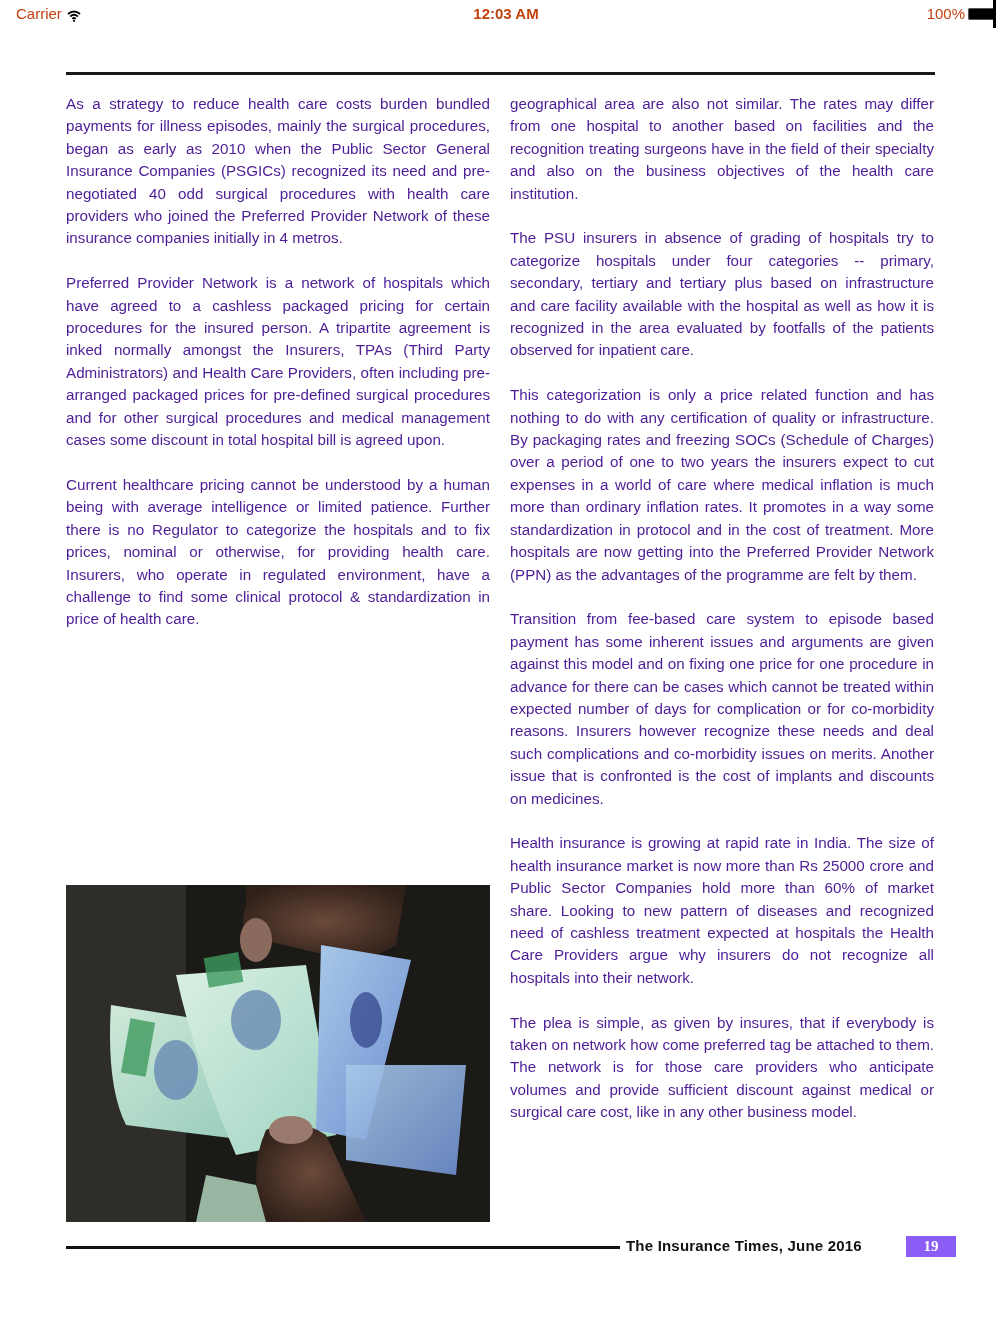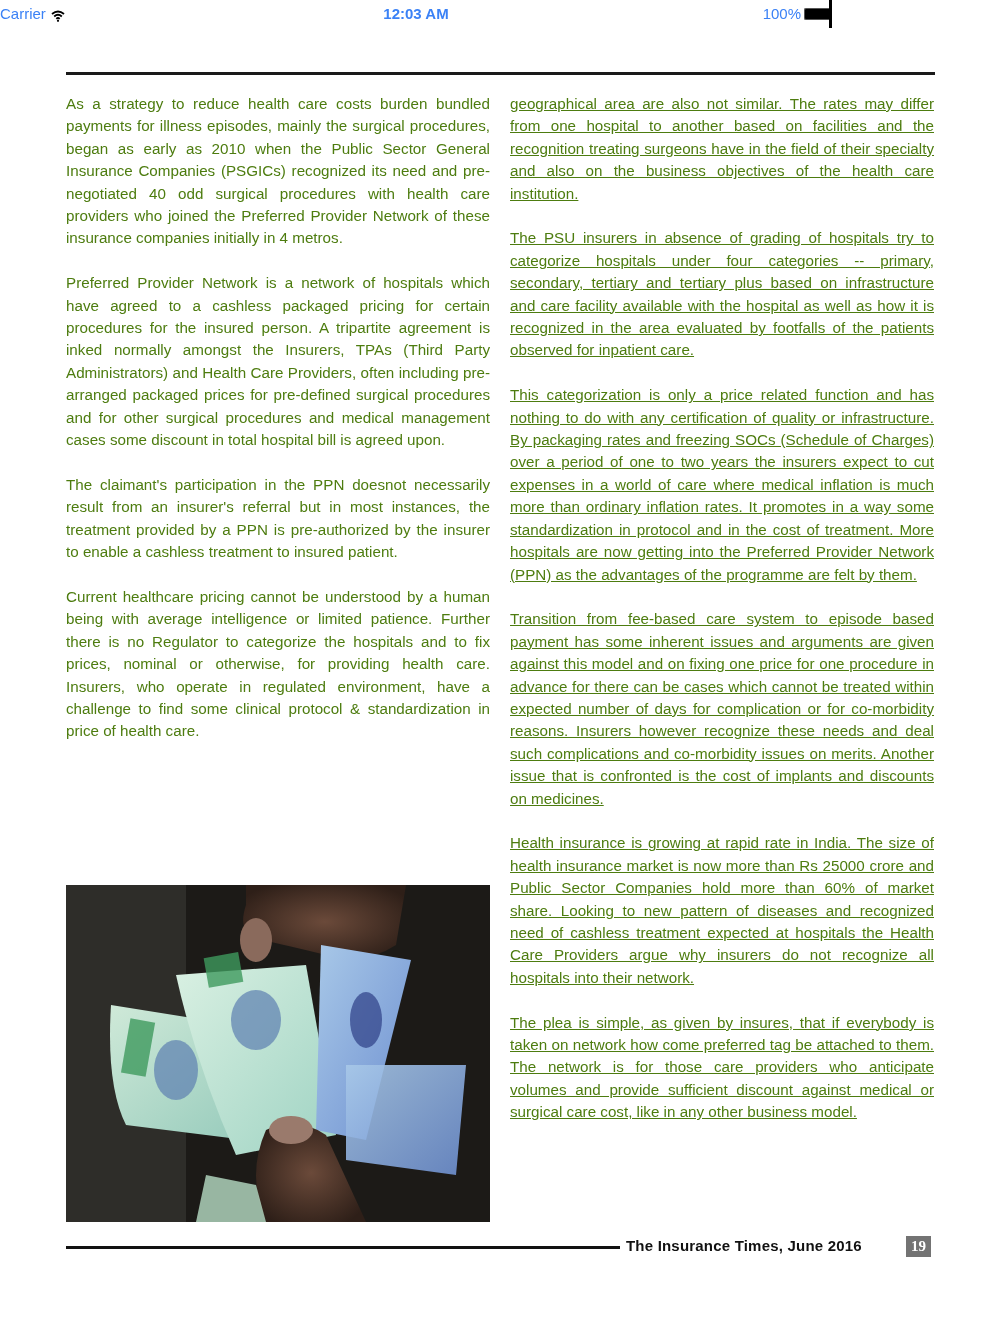--- a/index.html
+++ b/index.html
@@ -11,26 +11,26 @@
       width: 1000px;
       height: 1333px;
       position: relative;
       overflow: hidden;
       font-family: "DejaVu Sans", sans-serif;
       color: #111;
     }
     
     .status-bar {
       position: absolute;
-      top: 0; left: 0;
-      width: 832px;
+      top: 0; left: 16px;
+      width: 980px;
       height: 28px;
       font-family: "Liberation Sans", sans-serif;
       font-size: 15px;
-      color: #3b82f6;
+      color: #c2410c;
     }
     .status-left {
       position: absolute;
       left: 0; top: 5px;
       display: flex;
       align-items: center;
       gap: 5px;
     }
     .wifi-icon {
       display: inline-block;
@@ -79,24 +79,24 @@
 
     
     .column {
       position: absolute;
       top: 93px;
       width: 424px;
       font-family: "Liberation Sans", sans-serif;
       font-size: 15.2px;
       line-height: 22.4px;
       text-align: justify;
-      color: #4d7c0f;
+      color: #4c1d95;
     }
     .col-left { left: 66px; }
-    .col-right { left: 510px; text-decoration: underline; }
+    .col-right { left: 510px; }
     .column p {
       margin: 0 0 22.4px 0;
     }
 
     
     .photo {
       position: absolute;
       left: 66px;
       top: 885px;
       width: 424px;
@@ -122,23 +122,23 @@
       font-family: "Liberation Sans", sans-serif;
       font-weight: bold;
       font-size: 15px;
       color: #111;
       letter-spacing: 0.2px;
     }
     .page-number {
       position: absolute;
       left: 906px;
       top: 1236px;
-      width: 25px;
+      width: 50px;
       height: 21px;
-      background: #737373;
+      background: #8b5cf6;
       color: #fff;
       font-family: "Liberation Serif", serif;
       font-weight: bold;
       font-size: 15px;
       text-align: center;
       line-height: 21px;
     }
   </style>
 </head>
 <body>
@@ -161,21 +161,20 @@
     <span class="battery-icon"></span>
   </div>
   <div class="right-edge"></div>
 </div>
 
 <div class="top-rule"></div>
 
 <div class="column col-left">
   <p>As a strategy to reduce health care costs burden bundled payments for illness episodes, mainly the surgical procedures, began as early as 2010 when the Public Sector General Insurance Companies (PSGICs) recognized its need and pre-negotiated 40 odd surgical procedures with health care providers who joined the Preferred Provider Network of these insurance companies initially in 4 metros.</p>
   <p>Preferred Provider Network is a network of hospitals which have agreed to a cashless packaged pricing for certain procedures for the insured person. A tripartite agreement is inked normally amongst the Insurers, TPAs (Third Party Administrators) and Health Care Providers, often including pre-arranged packaged prices for pre-defined surgical procedures and for other surgical procedures and medical management cases some discount in total hospital bill is agreed upon.</p>
-  <p>The claimant's participation in the PPN doesnot necessarily result from an insurer's referral but in most instances, the treatment provided by a PPN is pre-authorized by the insurer to enable a cashless treatment to insured patient.</p>
   <p>Current healthcare pricing cannot be understood by a human being with average intelligence or limited patience. Further there is no Regulator to categorize the hospitals and to fix prices, nominal or otherwise, for providing health care. Insurers, who operate in regulated environment, have a challenge to find some clinical protocol &amp; standardization in price of health care.</p>
 </div>
 
 <div class="photo">
   <svg width="424" height="337" viewBox="0 0 424 337">
     <defs>
       <linearGradient id="noteA" x1="0" y1="0" x2="1" y2="1">
         <stop offset="0" stop-color="#cfe9d8"></stop>
         <stop offset="1" stop-color="#8fc7b8"></stop>
       </linearGradient>

